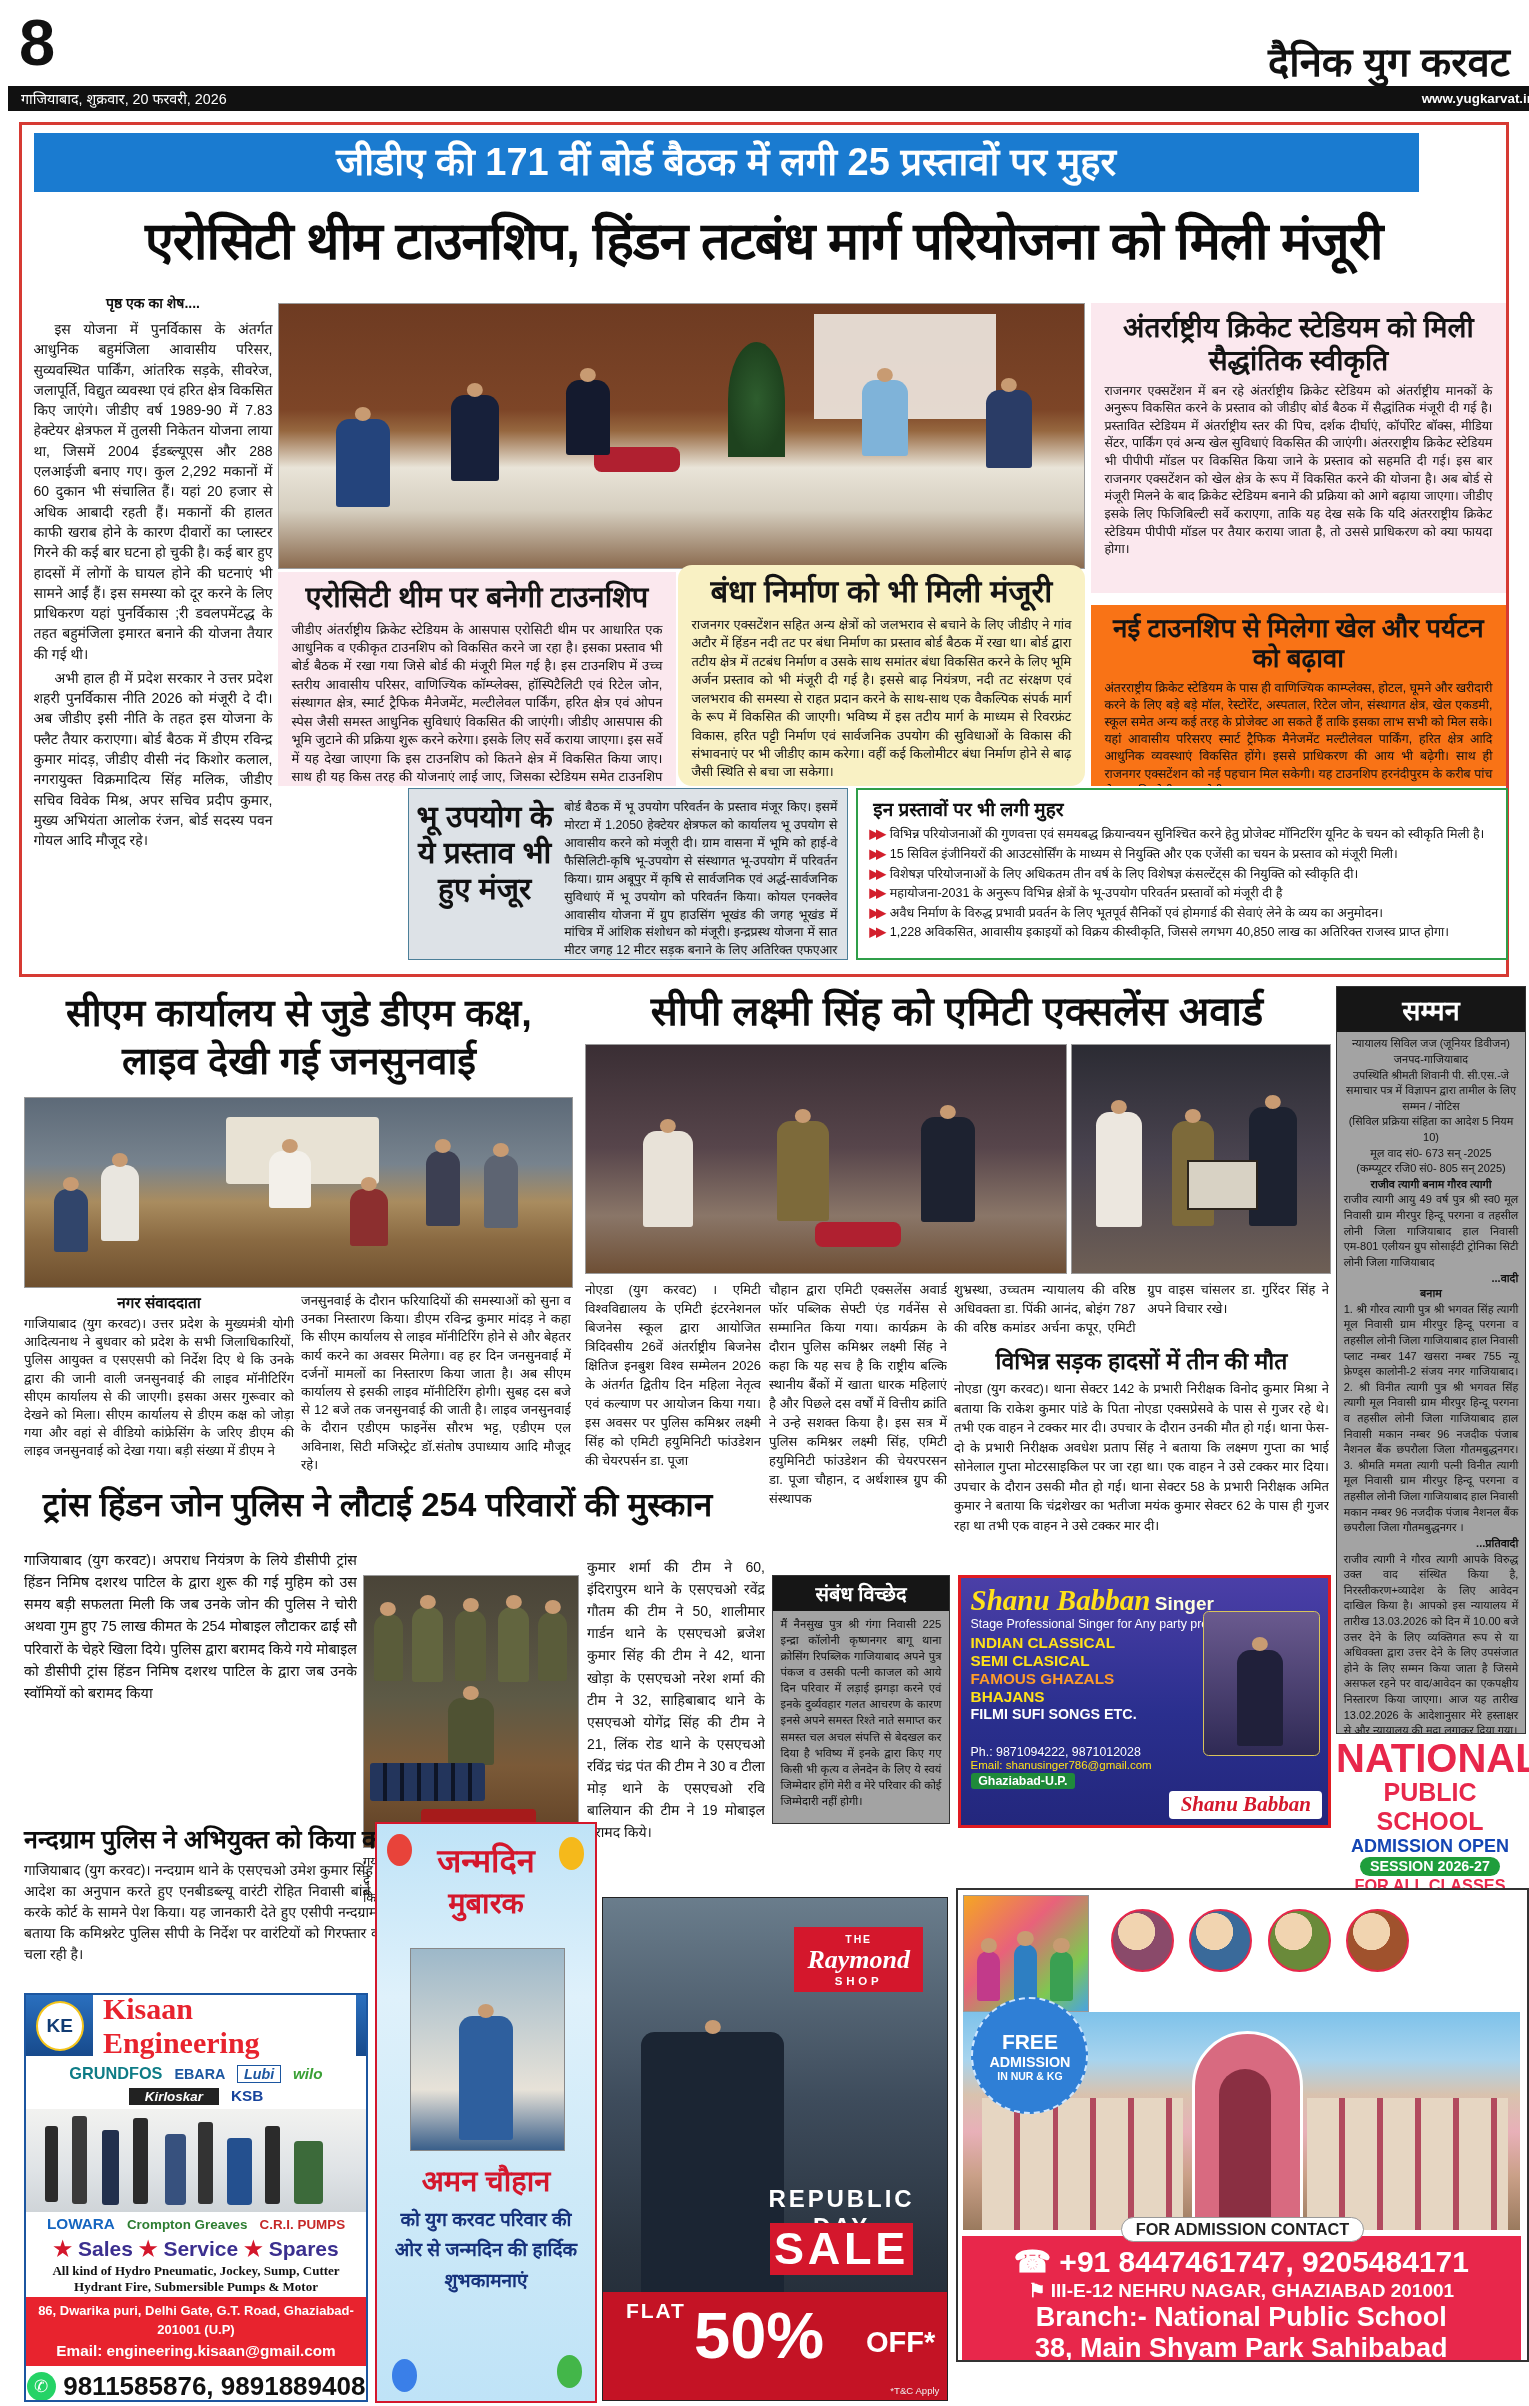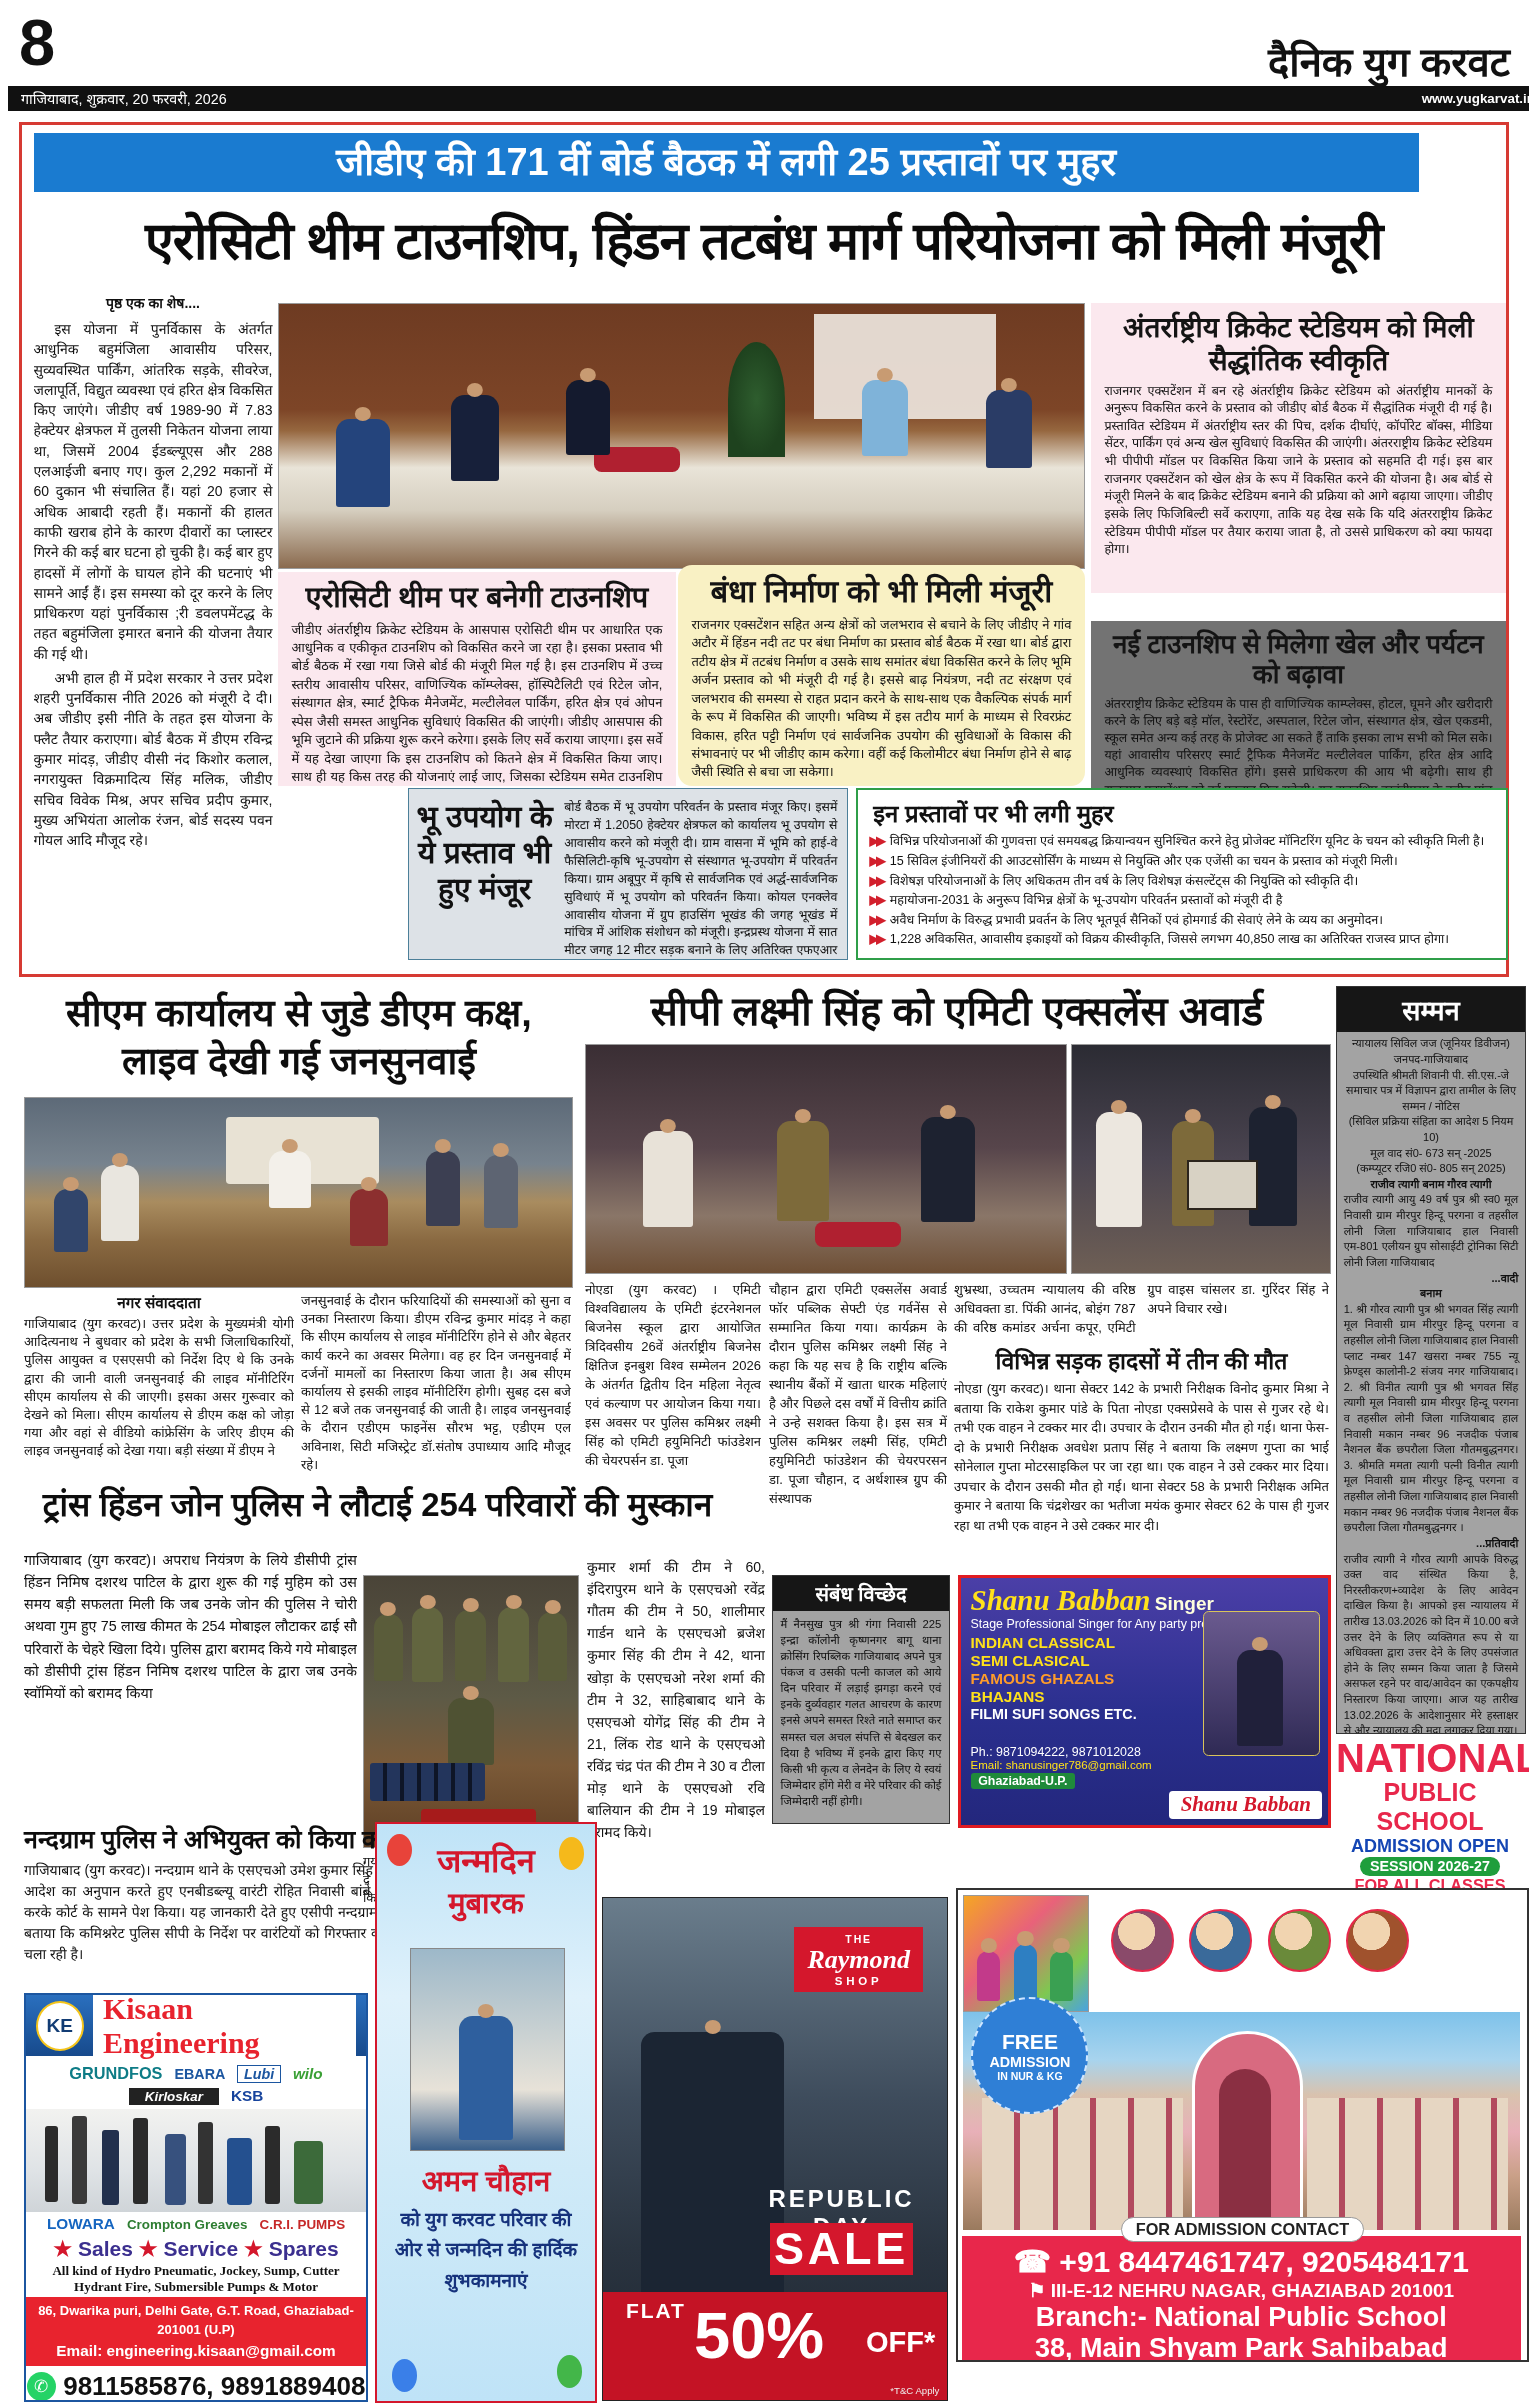--- a/index.html
+++ b/index.html
@@ -14,21 +14,21 @@
   p{margin:0 0 4.8px 0;}
   
   .blackbar{background:#111;color:#fff;display:flex;justify-content:space-between;align-items:center;padding:0 13.4px;}
   
   #lead{border:3.8px solid #d63a33;background:#fff;}
   .kicker{background:#1a7bd0;color:#fff;font-weight:bold;line-height:59px;font-size:38px;white-space:nowrap;}
   .headline1{font-weight:900;font-size:52px;letter-spacing:-1px;white-space:nowrap;color:#0b0b0b;}
   .boxtitle{font-weight:900;text-align:center;color:#141414;line-height:1.15;margin:1.9px 0 5.7px 0;}
   .pinkbox{background:#fbe8ee;padding:7.6px 13.4px;}
   .yellowbox{background:#f9f1c4;padding:7.6px 13.4px;}
-  .bluebox{background:#737373;padding:7.6px 13.4px;margin-top:16px;}
+  .bluebox{background:#f97316;padding:7.6px 13.4px;}
   .landusebox{background:#dde2e7;border:1.9px solid #4c7f99;display:flex;}
   .greenbox{background:#fff;border:2.9px solid #2f9e49;padding:5.7px 11.5px;}
   .bullet{display:flex;gap:6.7px;font-size:12.6px;line-height:1.55;}
   .arr{color:#d21f2c;font-weight:900;letter-spacing:-2.9px;}
   
   .photo{position:absolute;overflow:hidden;border:1px solid #9a9a9a;}
   .fig{position:absolute;border-radius:13.4px 13.4px 2.9px 2.9px;}
   .fig::before{content:"";position:absolute;top:-12.4px;left:50%;transform:translateX(-50%);width:16.3px;height:14.3px;border-radius:50%;background:#c89b72;}
   .headline2{font-weight:900;line-height:1.25;color:#0d0d0d;}
   .subhead{font-weight:900;text-align:center;}
@@ -100,21 +100,21 @@
       <div class="boxtitle" style="font-size:26px;">नई टाउनशिप से मिलेगा खेल और पर्यटन को बढ़ावा</div>
       <div class="news j" style="font-size:12.4px;line-height:1.38;">अंतरराष्ट्रीय क्रिकेट स्टेडियम के पास ही वाणिज्यिक काम्प्लेक्स, होटल, घूमने और खरीदारी करने के लिए बड़े बड़े मॉल, रेस्टोरेंट, अस्पताल, रिटेल जोन, संस्थागत क्षेत्र, खेल एकडमी, स्कूल समेत अन्य कई तरह के प्रोजेक्ट आ सकते हैं ताकि इसका लाभ सभी को मिल सके। यहां आवासीय परिसरए स्मार्ट ट्रैफिक मैनेजमेंट मल्टीलेवल पार्किंग, हरित क्षेत्र आदि आधुनिक व्यवस्थाएं विकसित होंगे। इससे प्राधिकरण की आय भी बढ़ेगी। साथ ही राजनगर एक्सटेंशन को नई पहचान मिल सकेगी। यह टाउनशिप हरनंदीपुरम के करीब पांच से सात किलोमीटर दूर होगी।</div>
     </div>
 
     <div class="abs landusebox ovh" style="left:386px;top:663px;width:438px;height:170px;">
       <div style="width:140px;padding:9.6px 5.7px;font-size:30px;font-weight:900;text-align:center;line-height:1.2;">भू उपयोग के ये प्रस्ताव भी हुए मंजूर</div>
       <div class="news j" style="flex:1;padding:9.6px 9.6px 5.7px 3.8px;font-size:12.4px;line-height:1.45;">बोर्ड बैठक में भू उपयोग परिवर्तन के प्रस्ताव मंजूर किए। इसमें मोरटा में 1.2050 हेक्टेयर क्षेत्रफल को कार्यालय भू उपयोग से आवासीय करने को मंजूरी दी। ग्राम वासना में भूमि को हाई-वे फैसिलिटी-कृषि भू-उपयोग से संस्थागत भू-उपयोग में परिवर्तन किया। ग्राम अबूपुर में कृषि से सार्वजनिक एवं अर्द्ध-सार्वजनिक सुविधाएं में भू उपयोग को परिवर्तन किया। कोयल एनक्लेव आवासीय योजना में ग्रुप हाउसिंग भूखंड की जगह भूखंड में मांचित्र में आंशिक संशोधन को मंजूरी। इन्द्रप्रस्थ योजना में सात मीटर जगह 12 मीटर सड़क बनाने के लिए अतिरिक्त एफएआर देने पर सहमति दी।</div>
     </div>
 
     <div class="abs greenbox ovh" style="left:834px;top:663px;width:625px;height:157px;">
-      <div class="b" style="font-size:24px;margin:0 0 3.8px 3.8px;">इन प्रस्तावों पर भी लगी मुहर</div>
+      <div class="b" style="font-size:19px;margin:0 0 3.8px 3.8px;">इन प्रस्तावों पर भी लगी मुहर</div>
       <div class="bullet">
           <span class="arr">▶▶</span>
           <span>विभिन्न परियोजनाओं की गुणवत्ता एवं समयबद्ध क्रियान्वयन सुनिश्चित करने हेतु प्रोजेक्ट मॉनिटरिंग यूनिट के चयन को स्वीकृति मिली है।</span>
         </div>
       <div class="bullet">
           <span class="arr">▶▶</span>
           <span>15 सिविल इंजीनियरों की आउटसोर्सिंग के माध्यम से नियुक्ति और एक एजेंसी का चयन के प्रस्ताव को मंजूरी मिली।</span>
         </div>
       <div class="bullet">
           <span class="arr">▶▶</span>

